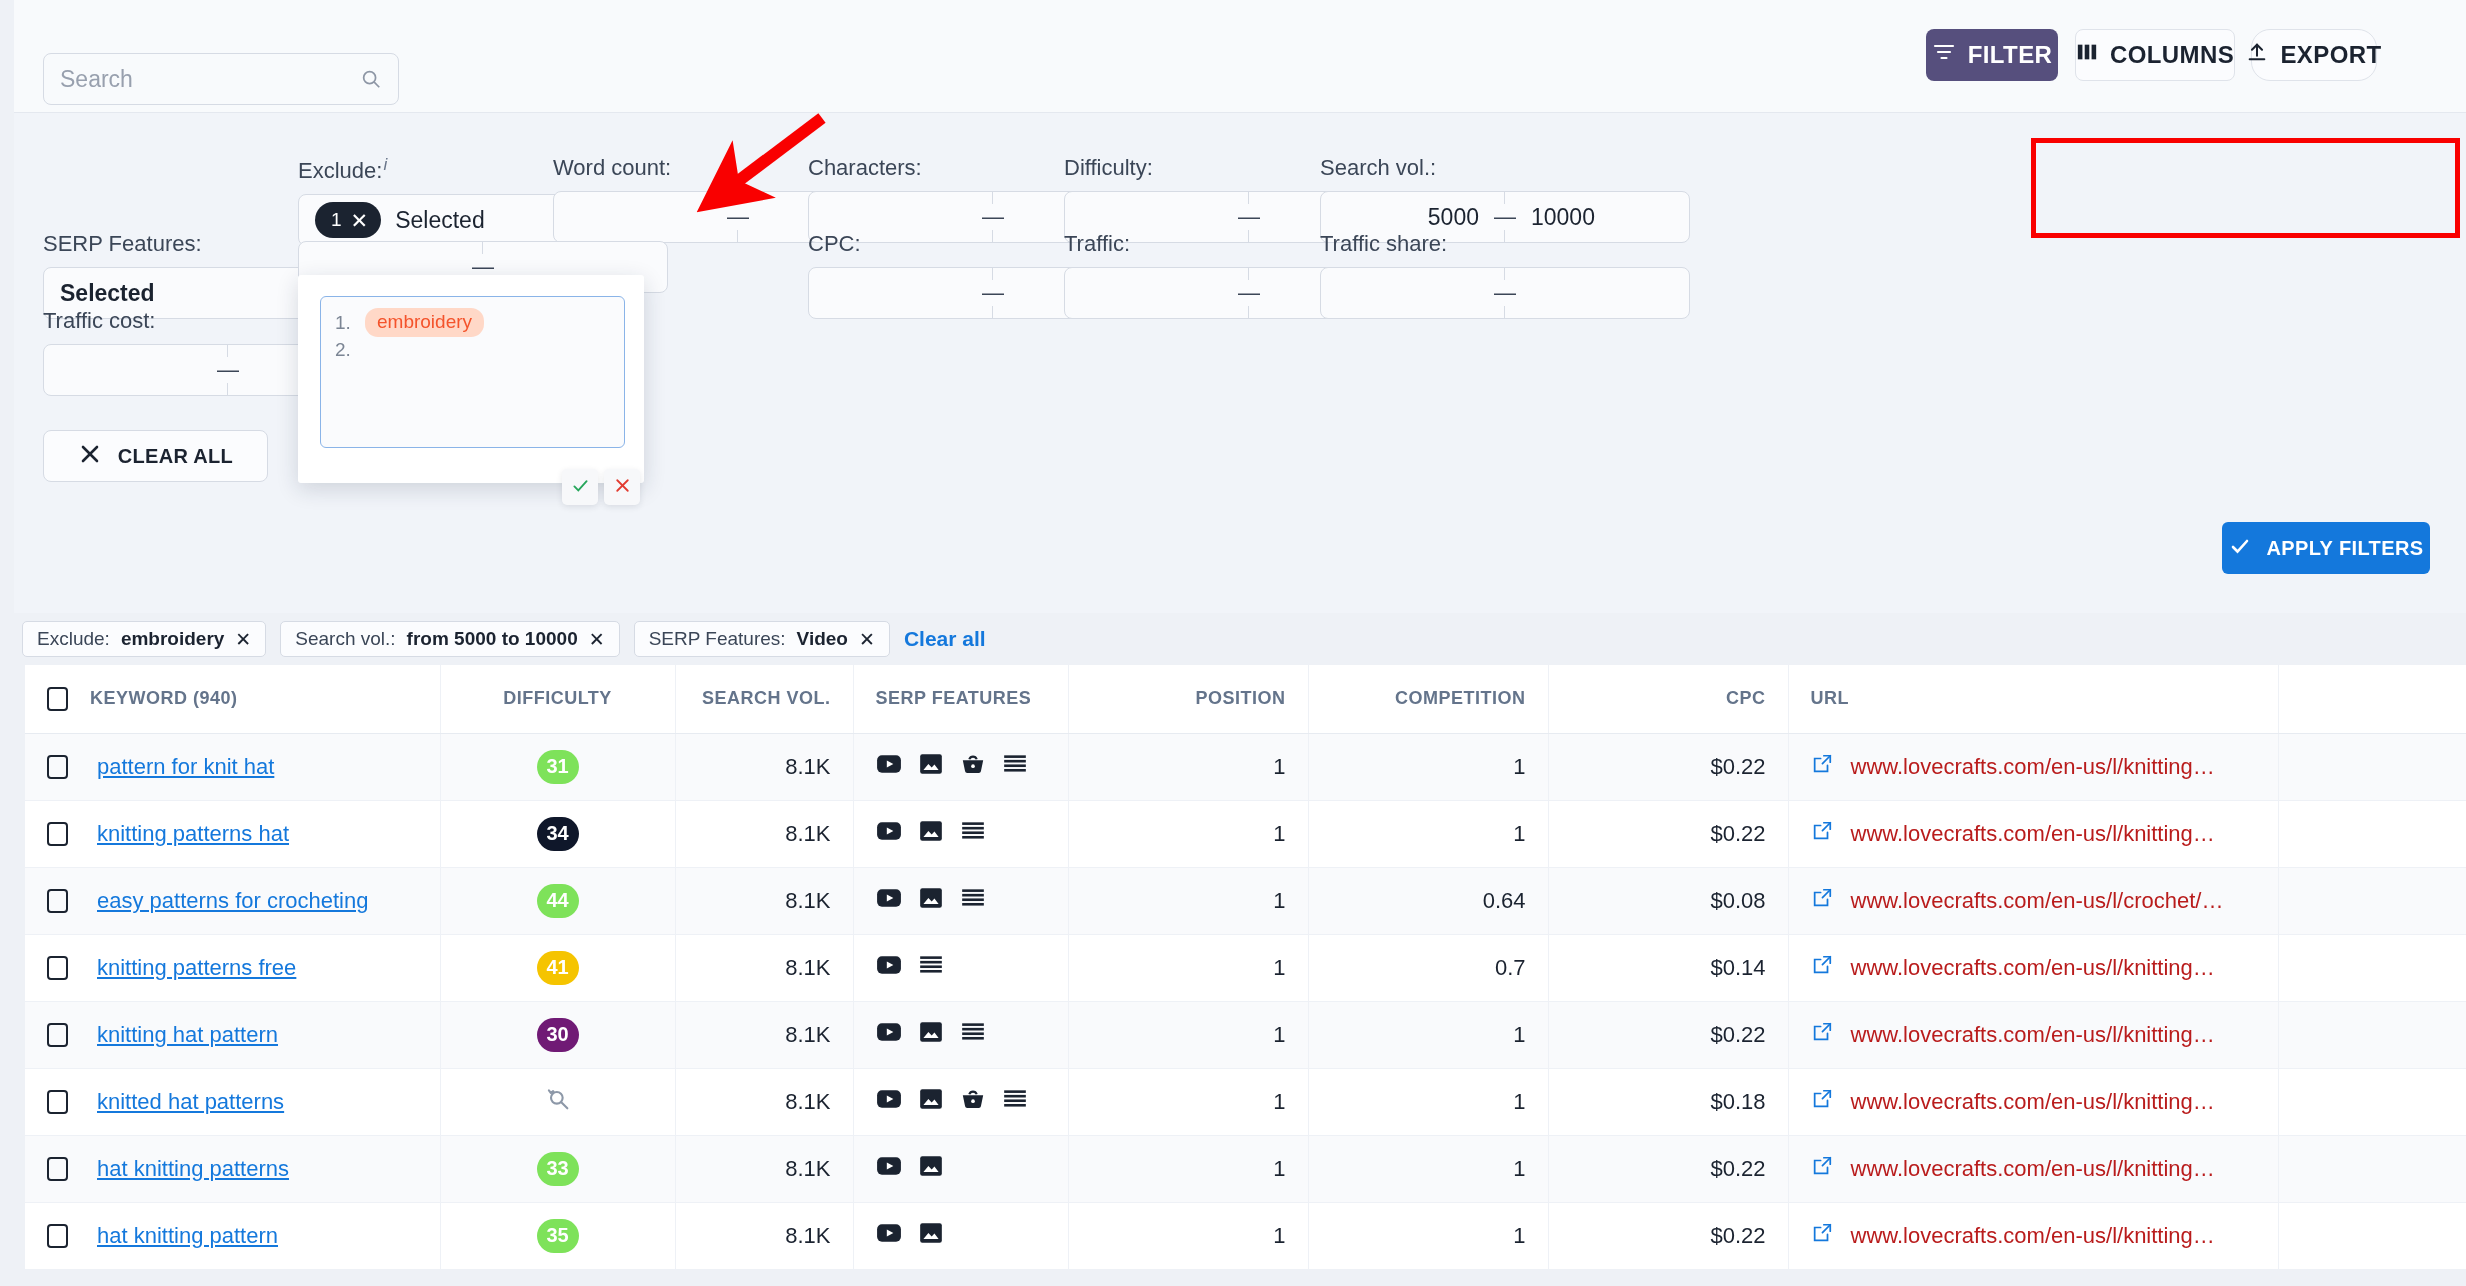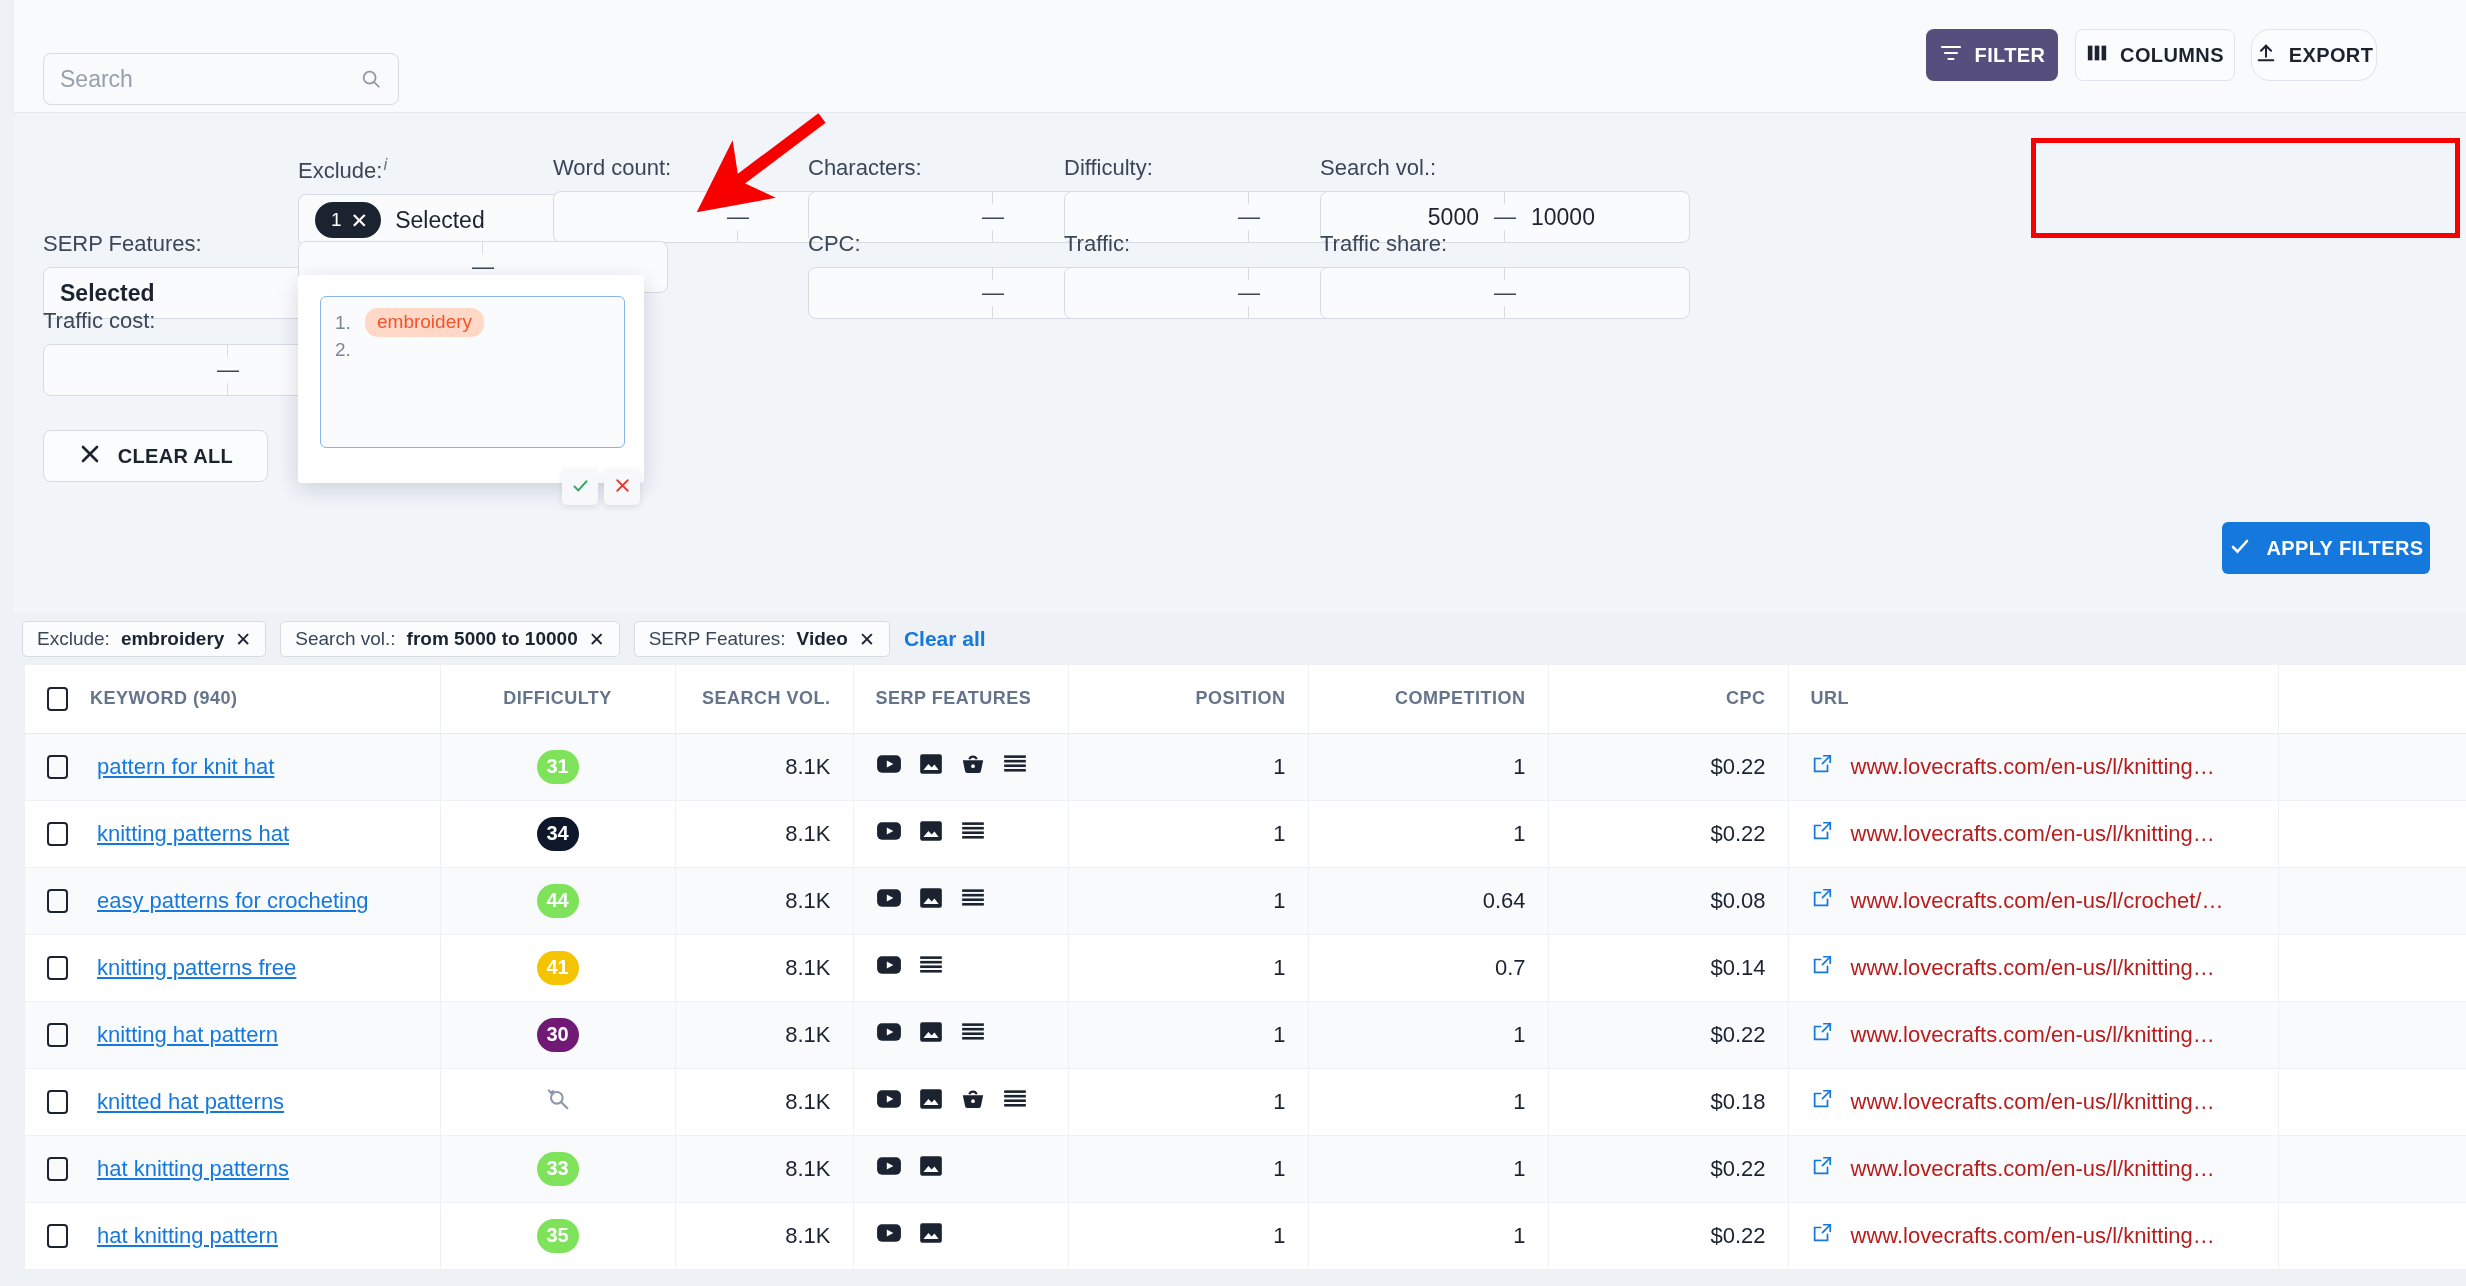--- a/index.html
+++ b/index.html
@@ -20,21 +20,21 @@
     position: absolute; left: 29px; top: 29px; width: 356px; height: 52px;
     border: 1px solid #d6dbe4; border-radius: 8px; background: #f8fafc;
     display: flex; align-items: center; padding: 0 16px; margin-top: 24px;
   }
   .search-box .ph { font-size: 23px; color: #98a0ae; flex: 1; }
   .search-box .mag { width: 22px; height: 22px; }
 
   .btn {
     position: absolute; top: 29px; height: 52px; border-radius: 8px;
     display: flex; align-items: center; justify-content: center; gap: 12px;
-    font-size: 20px; letter-spacing: .4px; cursor: pointer; user-select: none;
+    font-size: 24px; letter-spacing: .4px; cursor: pointer; user-select: none;
   }
   .btn-filter {
     left: 1912px; width: 132px; background: #564f7d; color: #fff; font-weight: 600;
   }
   .btn-outline {
     background: #fbfcfe; border: 1px solid #dfe3ea; color: #1b2330; font-weight: 600;
   }
   .btn-columns { left: 2061px; width: 160px; }
   .btn-export  { left: 2237px; width: 126px; border-radius: 19px; }
 

